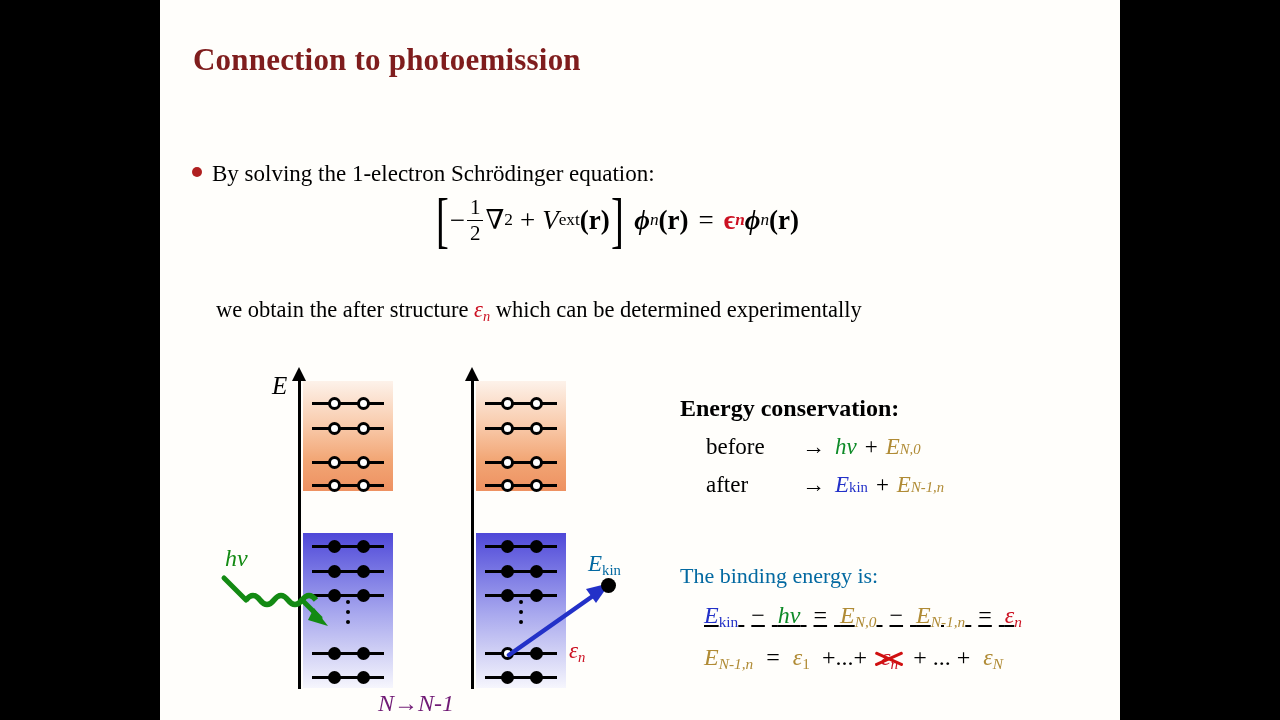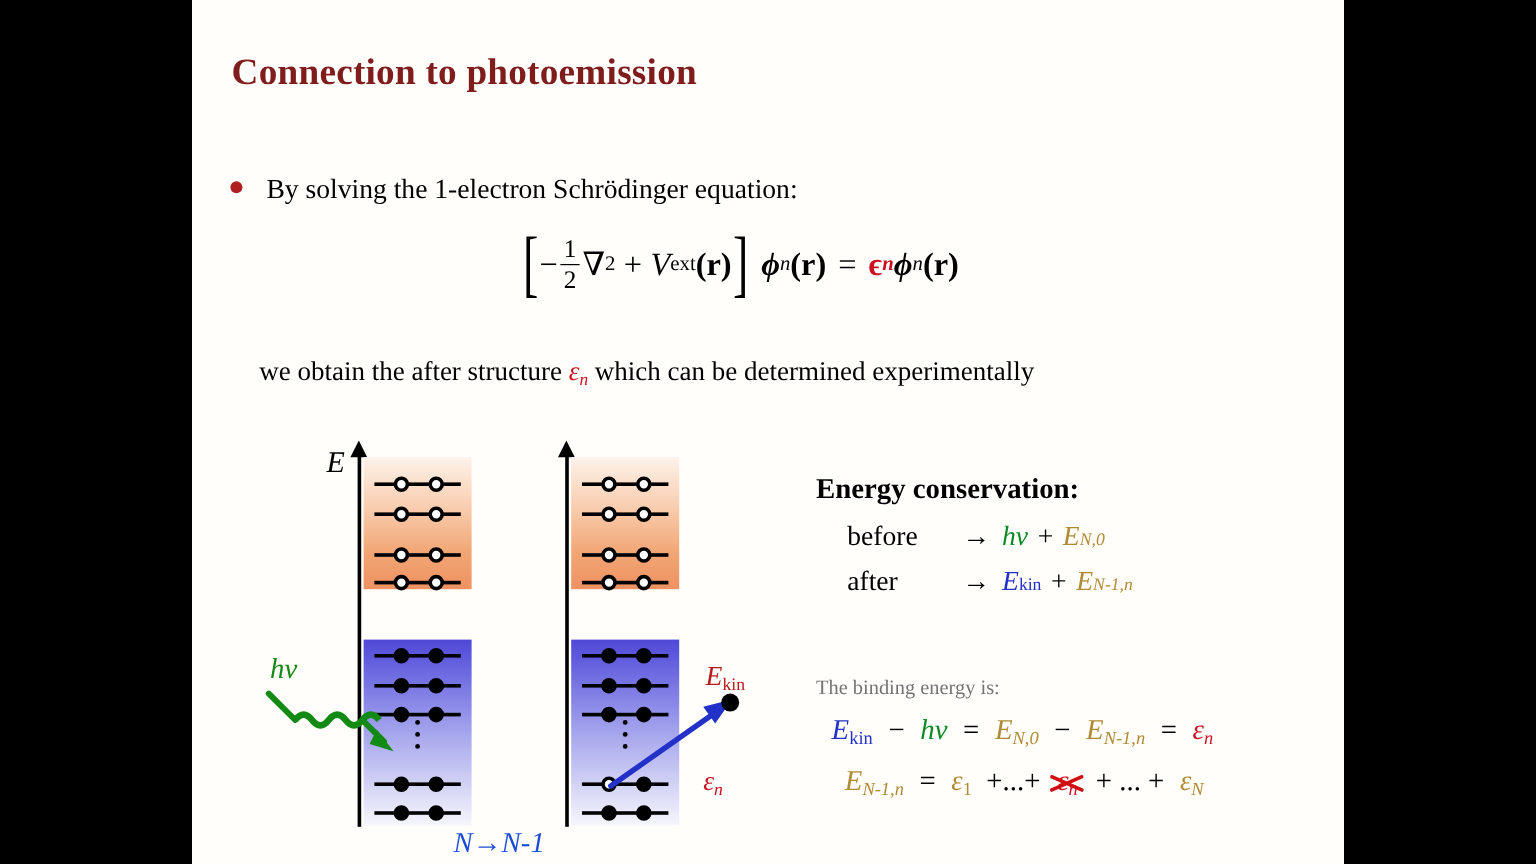--- a/index.html
+++ b/index.html
@@ -9,21 +9,21 @@
 
   
   .slide{position:absolute;left:160px;top:0;width:960px;height:720px;
          background:#fffefb;overflow:hidden;}
 
   .slide-title{position:absolute;left:33px;top:42px;
     font-size:31px;font-weight:bold;color:#7f1d1d;
     letter-spacing:.2px;white-space:nowrap;}
 
   
-  .bullet-row{position:absolute;left:32px;top:145px;display:flex;align-items:baseline;gap:20px;}
+  .bullet-row{position:absolute;left:32px;top:161px;display:flex;align-items:baseline;gap:10px;}
   .bullet-dot{width:10px;height:10px;border-radius:50%;background:#b02020;
       display:inline-block;position:relative;top:-4px;flex:none;}
   .bullet-text{font-size:23px;color:#000;white-space:nowrap;}
 
   
   .eq-main{position:absolute;left:275px;top:196px;
      font-size:27px;color:#000;display:flex;align-items:center;white-space:nowrap;}
   .brk{font-size:62px;font-weight:300;line-height:.78;display:inline-block;
        transform:scaleX(.62);margin:0 -3px;}
   .frac{display:inline-flex;flex-direction:column;align-items:center;
@@ -54,25 +54,25 @@
   .band-blue{background:linear-gradient(to bottom,#4f48d8 0%,#7b79e4 26%,#a8a8ee 52%,#ccccf4 74%,#e9e9fa 92%,#f6f6fd 100%);}
   .lvl{position:absolute;height:3px;background:#000;}
   .orb{position:absolute;width:13px;height:13px;border-radius:50%;
        border:3px solid #000;box-sizing:border-box;}
   .orb.filled{background:#000;}
   .orb.empty{background:#ffffff;}
   .vdots{position:absolute;display:flex;flex-direction:column;gap:6px;}
   .vdots i{width:4px;height:4px;border-radius:50%;background:#000;display:block;}
 
   .axis-E{position:absolute;font-style:italic;font-size:25px;color:#000;}
-  .nlabel{position:absolute;font-style:italic;font-size:24px;color:#1d4ed8;white-space:nowrap;}
+  .nlabel{position:absolute;font-style:italic;font-size:24px;color:#701a75;white-space:nowrap;}
 
   .hv-label{position:absolute;font-size:24px;color:#138a13;font-style:italic;white-space:nowrap;}
-  .en-label{position:absolute;font-size:23px;color:#cc1122;font-style:italic;white-space:nowrap;margin-left:17px;}
-  .ekin-label{position:absolute;font-size:23px;color:#b91c1c;white-space:nowrap;}
+  .en-label{position:absolute;font-size:23px;color:#cc1122;font-style:italic;white-space:nowrap;}
+  .ekin-label{position:absolute;font-size:23px;color:#0369a1;white-space:nowrap;}
   .ekin-dot{position:absolute;width:15px;height:15px;border-radius:50%;background:#000;}
 
   
   .rblock{position:absolute;white-space:nowrap;}
   .rhead{font-size:24px;font-weight:bold;color:#000;}
   .rline{font-size:23px;color:#000;margin-top:12px;display:flex;align-items:baseline;}
   .rline .lbl{display:inline-block;}
   .arw{margin:0 10px;font-size:23px;}
   .eqline{font-size:24px;color:#000;margin-top:13px;white-space:nowrap;}
   .strike-eps{position:relative;display:inline-block;color:#cc1122;font-style:italic;padding:0 2px;}
@@ -271,23 +271,23 @@
         <span class="arw">→</span>
         <span class="blu it">E</span>
           <span class="blu sub">kin</span>
         <span style="margin:0 8px">+</span>
         <span class="olv it">E</span>
           <span class="olv sub it">N-1,n</span>
       </div>
     </div>
 
     <div class="rblock" style="left:520px;top:563px;">
-      <div style="font-size:17px;color:#737373;">The binding energy is:</div>
-
-      <div class="eqline" style="margin-left:13px;">
+      <div style="font-size:22px;color:#0369a1;">The binding energy is:</div>
+
+      <div class="eqline" style="margin-left:24px;text-decoration:underline;">
         <span class="blu it">E</span><span class="blu sub">kin</span>
         <span style="margin:0 7px">−</span>
         <span class="grn it">hν</span>
         <span style="margin:0 7px">=</span>
         <span class="olv it">E</span><span class="olv sub it">N,0</span>
         <span style="margin:0 7px">−</span>
         <span class="olv it">E</span><span class="olv sub it">N-1,n</span>
         <span style="margin:0 7px">=</span>
         <span class="red it">ε</span><span class="red sub it">n</span>
       </div>

